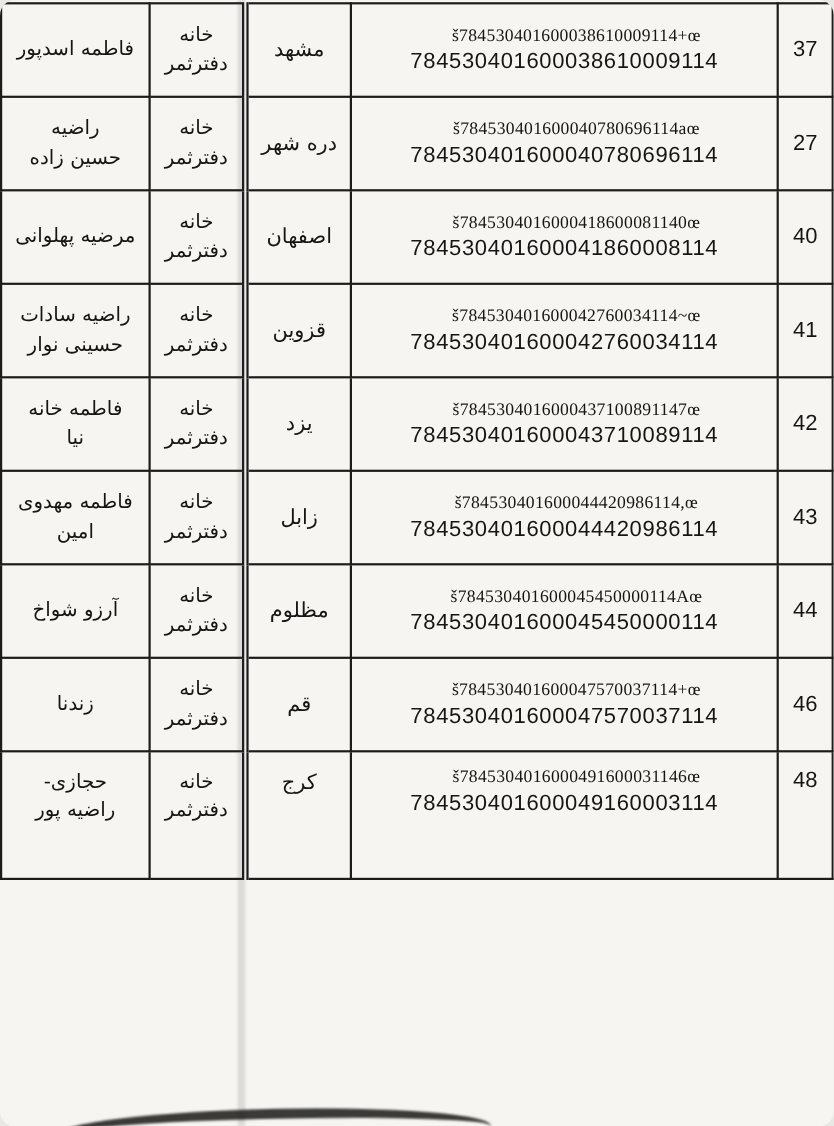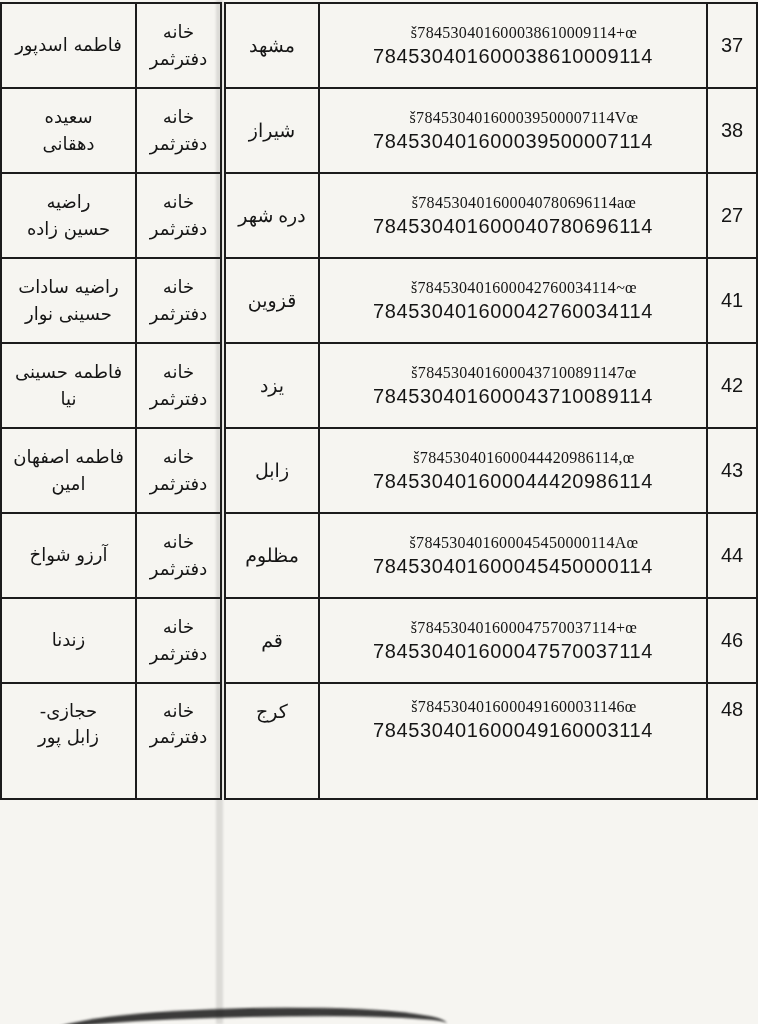--- a/index.html
+++ b/index.html
@@ -3,20 +3,21 @@
 <meta charset="utf-8">
 <style>
   html,body{margin:0;padding:0;background:#e9e8e4;}
   .page{
     position:relative;
     width:758px;height:1024px;
     background:#f6f5f1;
     overflow:hidden;
     color:#151515;
     font-family:"DejaVu Sans","Liberation Sans",sans-serif;
+    border-radius:14px;
   }
   table.scan-table{
     border-collapse:collapse;
     table-layout:fixed;
     width:756px;
     margin-top:2px;
   }
   td{
     border:2px solid #1c1c1c;
     padding:0;
@@ -26,21 +27,21 @@
     overflow:hidden;
   }
   tr:last-child td{height:100px;vertical-align:top;padding-top:14px;}
   
   td.city-cell{border-left:6px double #1c1c1c;}
   td.name-cell,td.office-cell,td.city-cell{
     direction:rtl;
     font-size:18px;
     line-height:1.45;
   }
-  td.city-cell{font-size:19px;font-family:Liberation Serif, serif;}
+  td.city-cell{font-size:19px;}
   .barcode-encoded-line{
     font-family:"Liberation Serif","DejaVu Serif",serif;
     font-size:16px;
     letter-spacing:.3px;
     white-space:nowrap;
     margin-left:22px;
   }
   .barcode-number-line{
     font-family:"Liberation Sans","DejaVu Sans",sans-serif;
     font-size:20px;
@@ -100,101 +101,100 @@
           <td class="barcode-cell">
             <div class="barcode-encoded-line">š784530401600038610009114+œ</div>
             <div class="barcode-number-line">784530401600038610009114</div>
           </td>
           <td class="number-cell">
             <div>37</div>
           </td>
         </tr>
         <tr>
           <td class="name-cell">
-            <div>سعیده</div>
-            <div>دهقانی</div>
-          </td>
-          <td class="office-cell">
-            <div>خانه</div>
-            <div>دفترثمر</div>
-          </td>
-          <td class="city-cell">
-            <div>شیراز</div>
-          </td>
-          <td class="barcode-cell">
-            <div class="barcode-encoded-line">š784530401600039500007114Vœ</div>
-            <div class="barcode-number-line">784530401600039500007114</div>
-          </td>
-          <td class="number-cell">
-            <div>38</div>
-          </td>
-        </tr>
-        <tr>
-          <td class="name-cell">
             <div>راضیه</div>
             <div>حسین زاده</div>
           </td>
           <td class="office-cell">
             <div>خانه</div>
             <div>دفترثمر</div>
           </td>
           <td class="city-cell">
             <div>دره شهر</div>
           </td>
           <td class="barcode-cell">
             <div class="barcode-encoded-line">š784530401600040780696114aœ</div>
             <div class="barcode-number-line">784530401600040780696114</div>
           </td>
           <td class="number-cell">
             <div>27</div>
           </td>
         </tr>
         <tr>
           <td class="name-cell">
+            <div>مرضیه پهلوانی</div>
+          </td>
+          <td class="office-cell">
+            <div>خانه</div>
+            <div>دفترثمر</div>
+          </td>
+          <td class="city-cell">
+            <div>اصفهان</div>
+          </td>
+          <td class="barcode-cell">
+            <div class="barcode-encoded-line">š7845304016000418600081140œ</div>
+            <div class="barcode-number-line">784530401600041860008114</div>
+          </td>
+          <td class="number-cell">
+            <div>40</div>
+          </td>
+        </tr>
+        <tr>
+          <td class="name-cell">
             <div>راضیه سادات</div>
             <div>حسینی نوار</div>
           </td>
           <td class="office-cell">
             <div>خانه</div>
             <div>دفترثمر</div>
           </td>
           <td class="city-cell">
             <div>قزوین</div>
           </td>
           <td class="barcode-cell">
             <div class="barcode-encoded-line">š784530401600042760034114~œ</div>
             <div class="barcode-number-line">784530401600042760034114</div>
           </td>
           <td class="number-cell">
             <div>41</div>
           </td>
         </tr>
         <tr>
           <td class="name-cell">
-            <div>فاطمه حسینی</div>
+            <div>فاطمه خانه</div>
             <div>نیا</div>
           </td>
           <td class="office-cell">
             <div>خانه</div>
             <div>دفترثمر</div>
           </td>
           <td class="city-cell">
             <div>یزد</div>
           </td>
           <td class="barcode-cell">
             <div class="barcode-encoded-line">š7845304016000437100891147œ</div>
             <div class="barcode-number-line">784530401600043710089114</div>
           </td>
           <td class="number-cell">
             <div>42</div>
           </td>
         </tr>
         <tr>
           <td class="name-cell">
-            <div>فاطمه اصفهان</div>
+            <div>فاطمه مهدوی</div>
             <div>امین</div>
           </td>
           <td class="office-cell">
             <div>خانه</div>
             <div>دفترثمر</div>
           </td>
           <td class="city-cell">
             <div>زابل</div>
           </td>
           <td class="barcode-cell">
@@ -239,21 +239,21 @@
             <div class="barcode-encoded-line">š784530401600047570037114+œ</div>
             <div class="barcode-number-line">784530401600047570037114</div>
           </td>
           <td class="number-cell">
             <div>46</div>
           </td>
         </tr>
         <tr>
           <td class="name-cell">
             <div>حجازی-</div>
-            <div>زابل پور</div>
+            <div>راضیه پور</div>
           </td>
           <td class="office-cell">
             <div>خانه</div>
             <div>دفترثمر</div>
           </td>
           <td class="city-cell">
             <div>کرج</div>
           </td>
           <td class="barcode-cell">
             <div class="barcode-encoded-line">š7845304016000491600031146œ</div>

